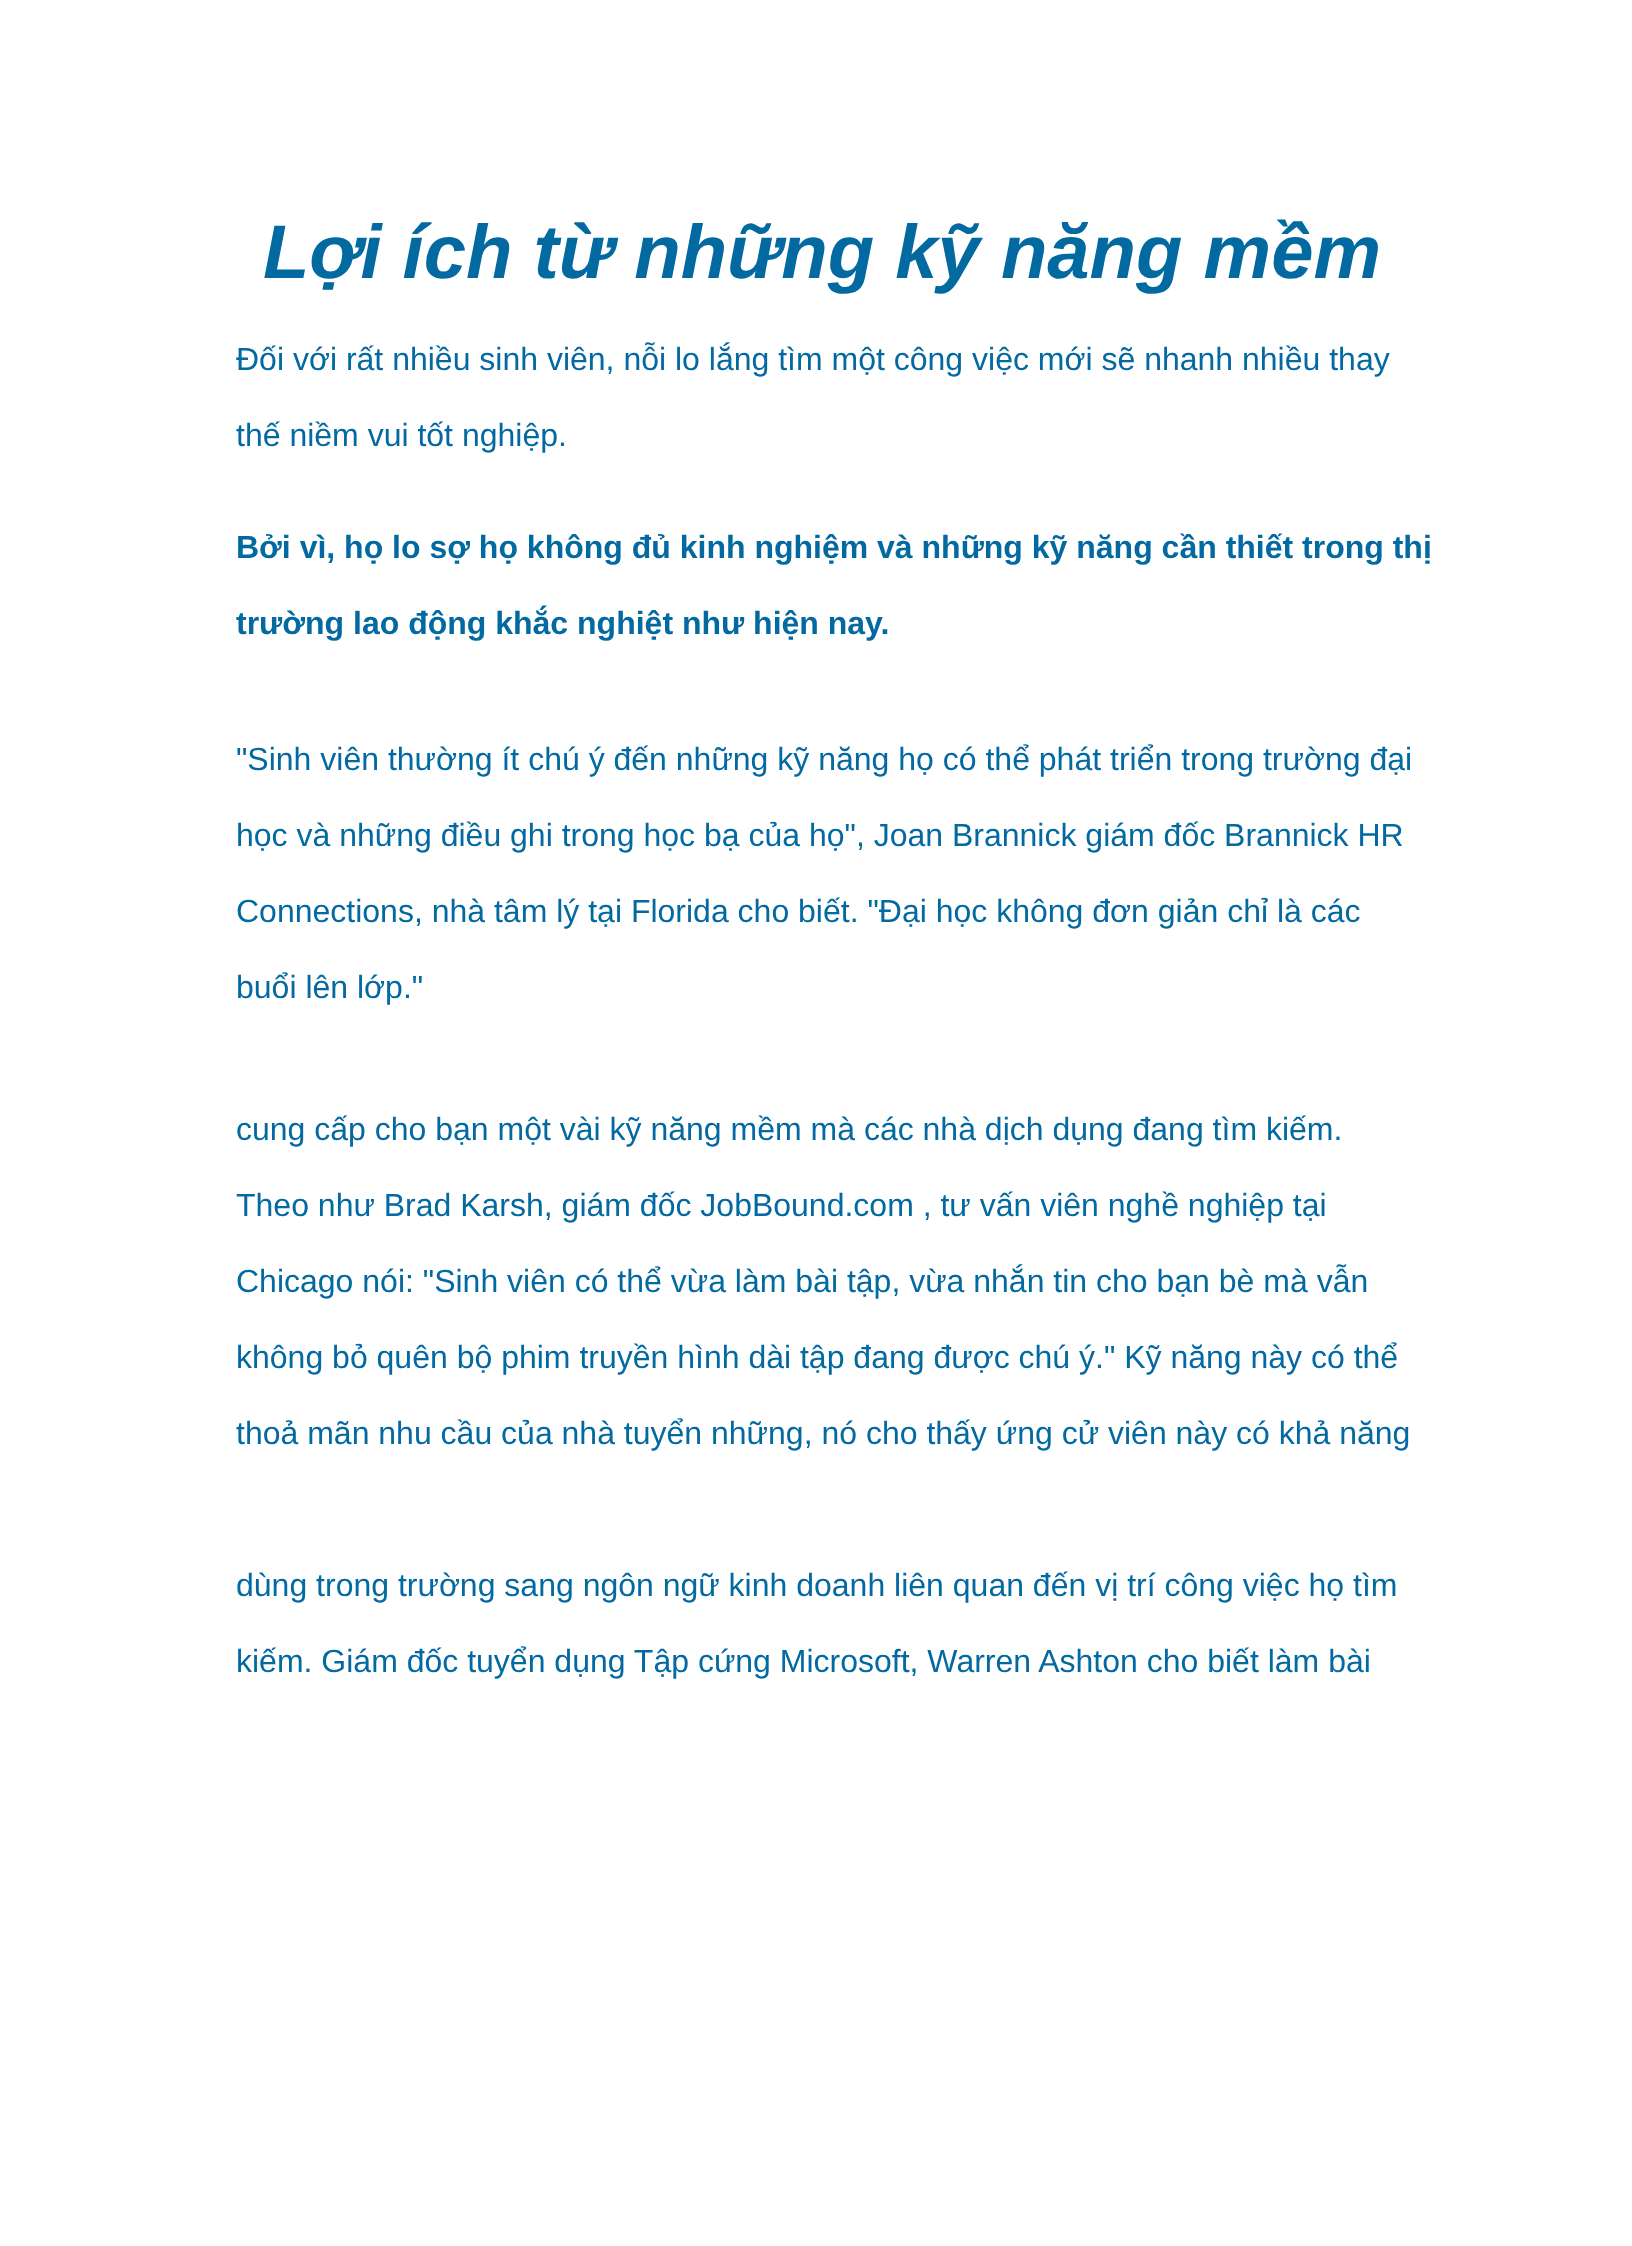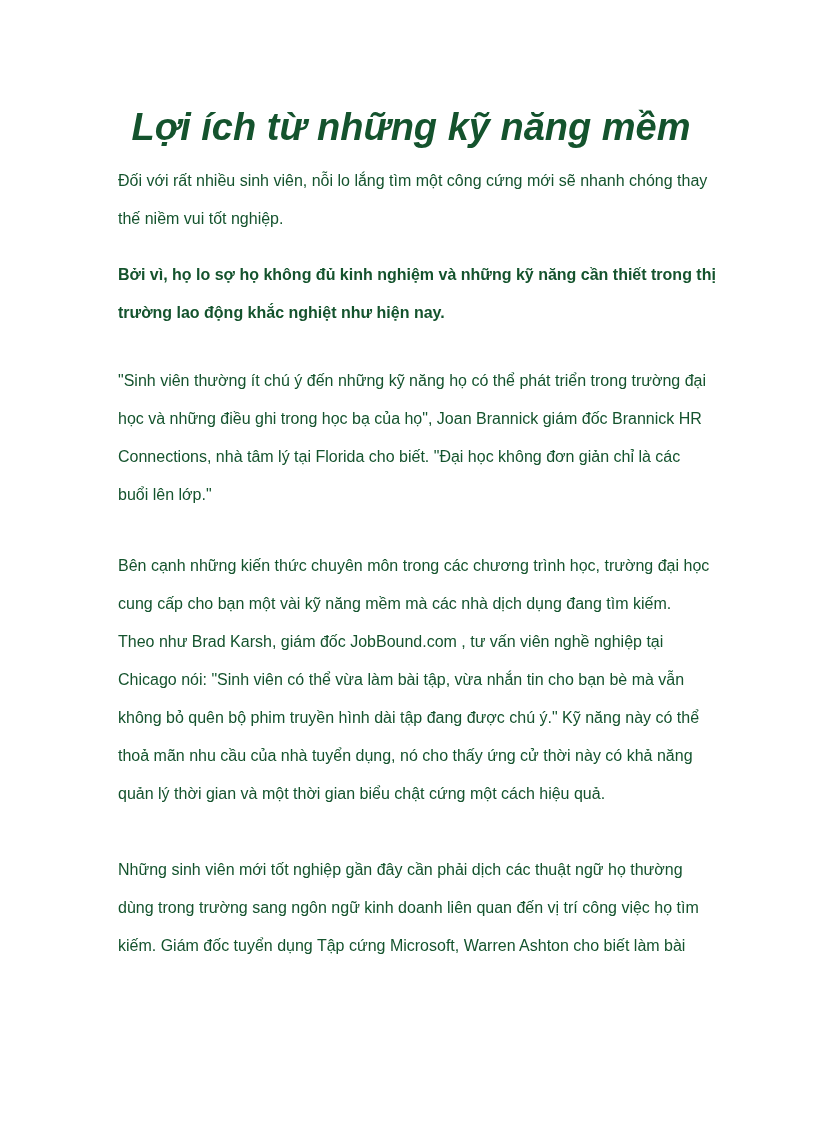--- a/index.html
+++ b/index.html
@@ -7,21 +7,21 @@
     margin: 0;
     padding: 0;
     background: #ffffff;
   }
   .page {
     position: relative;
     width: 816px;
     height: 1123px;
     margin: 0 auto;
     background: #ffffff;
-    color: #14532d;
+    color: #0369a1;
     box-sizing: border-box;
     padding: 104px 112px 0 118px;
     font-family: "Liberation Sans", "DejaVu Sans", sans-serif;
     overflow: hidden;
   }
   .doc-title {
     margin: 0 0 12px 0;
     font-size: 38px;
     line-height: 46px;
     font-weight: bold;
@@ -46,41 +46,38 @@
     white-space: nowrap;
   }
 </style>
 </head>
 <body>
 
 <div class="page">
   <h1 class="doc-title">Lợi ích từ những kỹ năng mềm</h1>
   <main class="doc-body">
       <div class="paragraph">
-        <div class="line">Đối với rất nhiều sinh viên, nỗi lo lắng tìm một công cứng mới sẽ nhanh chóng thay</div>
+        <div class="line">Đối với rất nhiều sinh viên, nỗi lo lắng tìm một công việc mới sẽ nhanh nhiều thay</div>
         <div class="line">thế niềm vui tốt nghiệp.</div>
       </div>
       <div class="paragraph">
         <div class="line">Bởi vì, họ lo sợ họ không đủ kinh nghiệm và những kỹ năng cần thiết trong thị</div>
         <div class="line">trường lao động khắc nghiệt như hiện nay.</div>
       </div>
       <div class="paragraph">
         <div class="line">"Sinh viên thường ít chú ý đến những kỹ năng họ có thể phát triển trong trường đại</div>
         <div class="line">học và những điều ghi trong học bạ của họ", Joan Brannick giám đốc Brannick HR</div>
         <div class="line">Connections, nhà tâm lý tại Florida cho biết. "Đại học không đơn giản chỉ là các</div>
         <div class="line">buổi lên lớp."</div>
       </div>
       <div class="paragraph">
-        <div class="line">Bên cạnh những kiến thức chuyên môn trong các chương trình học, trường đại học</div>
         <div class="line">cung cấp cho bạn một vài kỹ năng mềm mà các nhà dịch dụng đang tìm kiếm.</div>
         <div class="line">Theo như Brad Karsh, giám đốc JobBound.com , tư vấn viên nghề nghiệp tại</div>
         <div class="line">Chicago nói: "Sinh viên có thể vừa làm bài tập, vừa nhắn tin cho bạn bè mà vẫn</div>
         <div class="line">không bỏ quên bộ phim truyền hình dài tập đang được chú ý." Kỹ năng này có thể</div>
-        <div class="line">thoả mãn nhu cầu của nhà tuyển dụng, nó cho thấy ứng cử thời này có khả năng</div>
-        <div class="line">quản lý thời gian và một thời gian biểu chật cứng một cách hiệu quả.</div>
+        <div class="line">thoả mãn nhu cầu của nhà tuyển những, nó cho thấy ứng cử viên này có khả năng</div>
       </div>
       <div class="paragraph">
-        <div class="line">Những sinh viên mới tốt nghiệp gần đây cần phải dịch các thuật ngữ họ thường</div>
         <div class="line">dùng trong trường sang ngôn ngữ kinh doanh liên quan đến vị trí công việc họ tìm</div>
         <div class="line">kiếm. Giám đốc tuyển dụng Tập cứng Microsoft, Warren Ashton cho biết làm bài</div>
       </div>
     </main>
 </div>
 
 </body></html>

